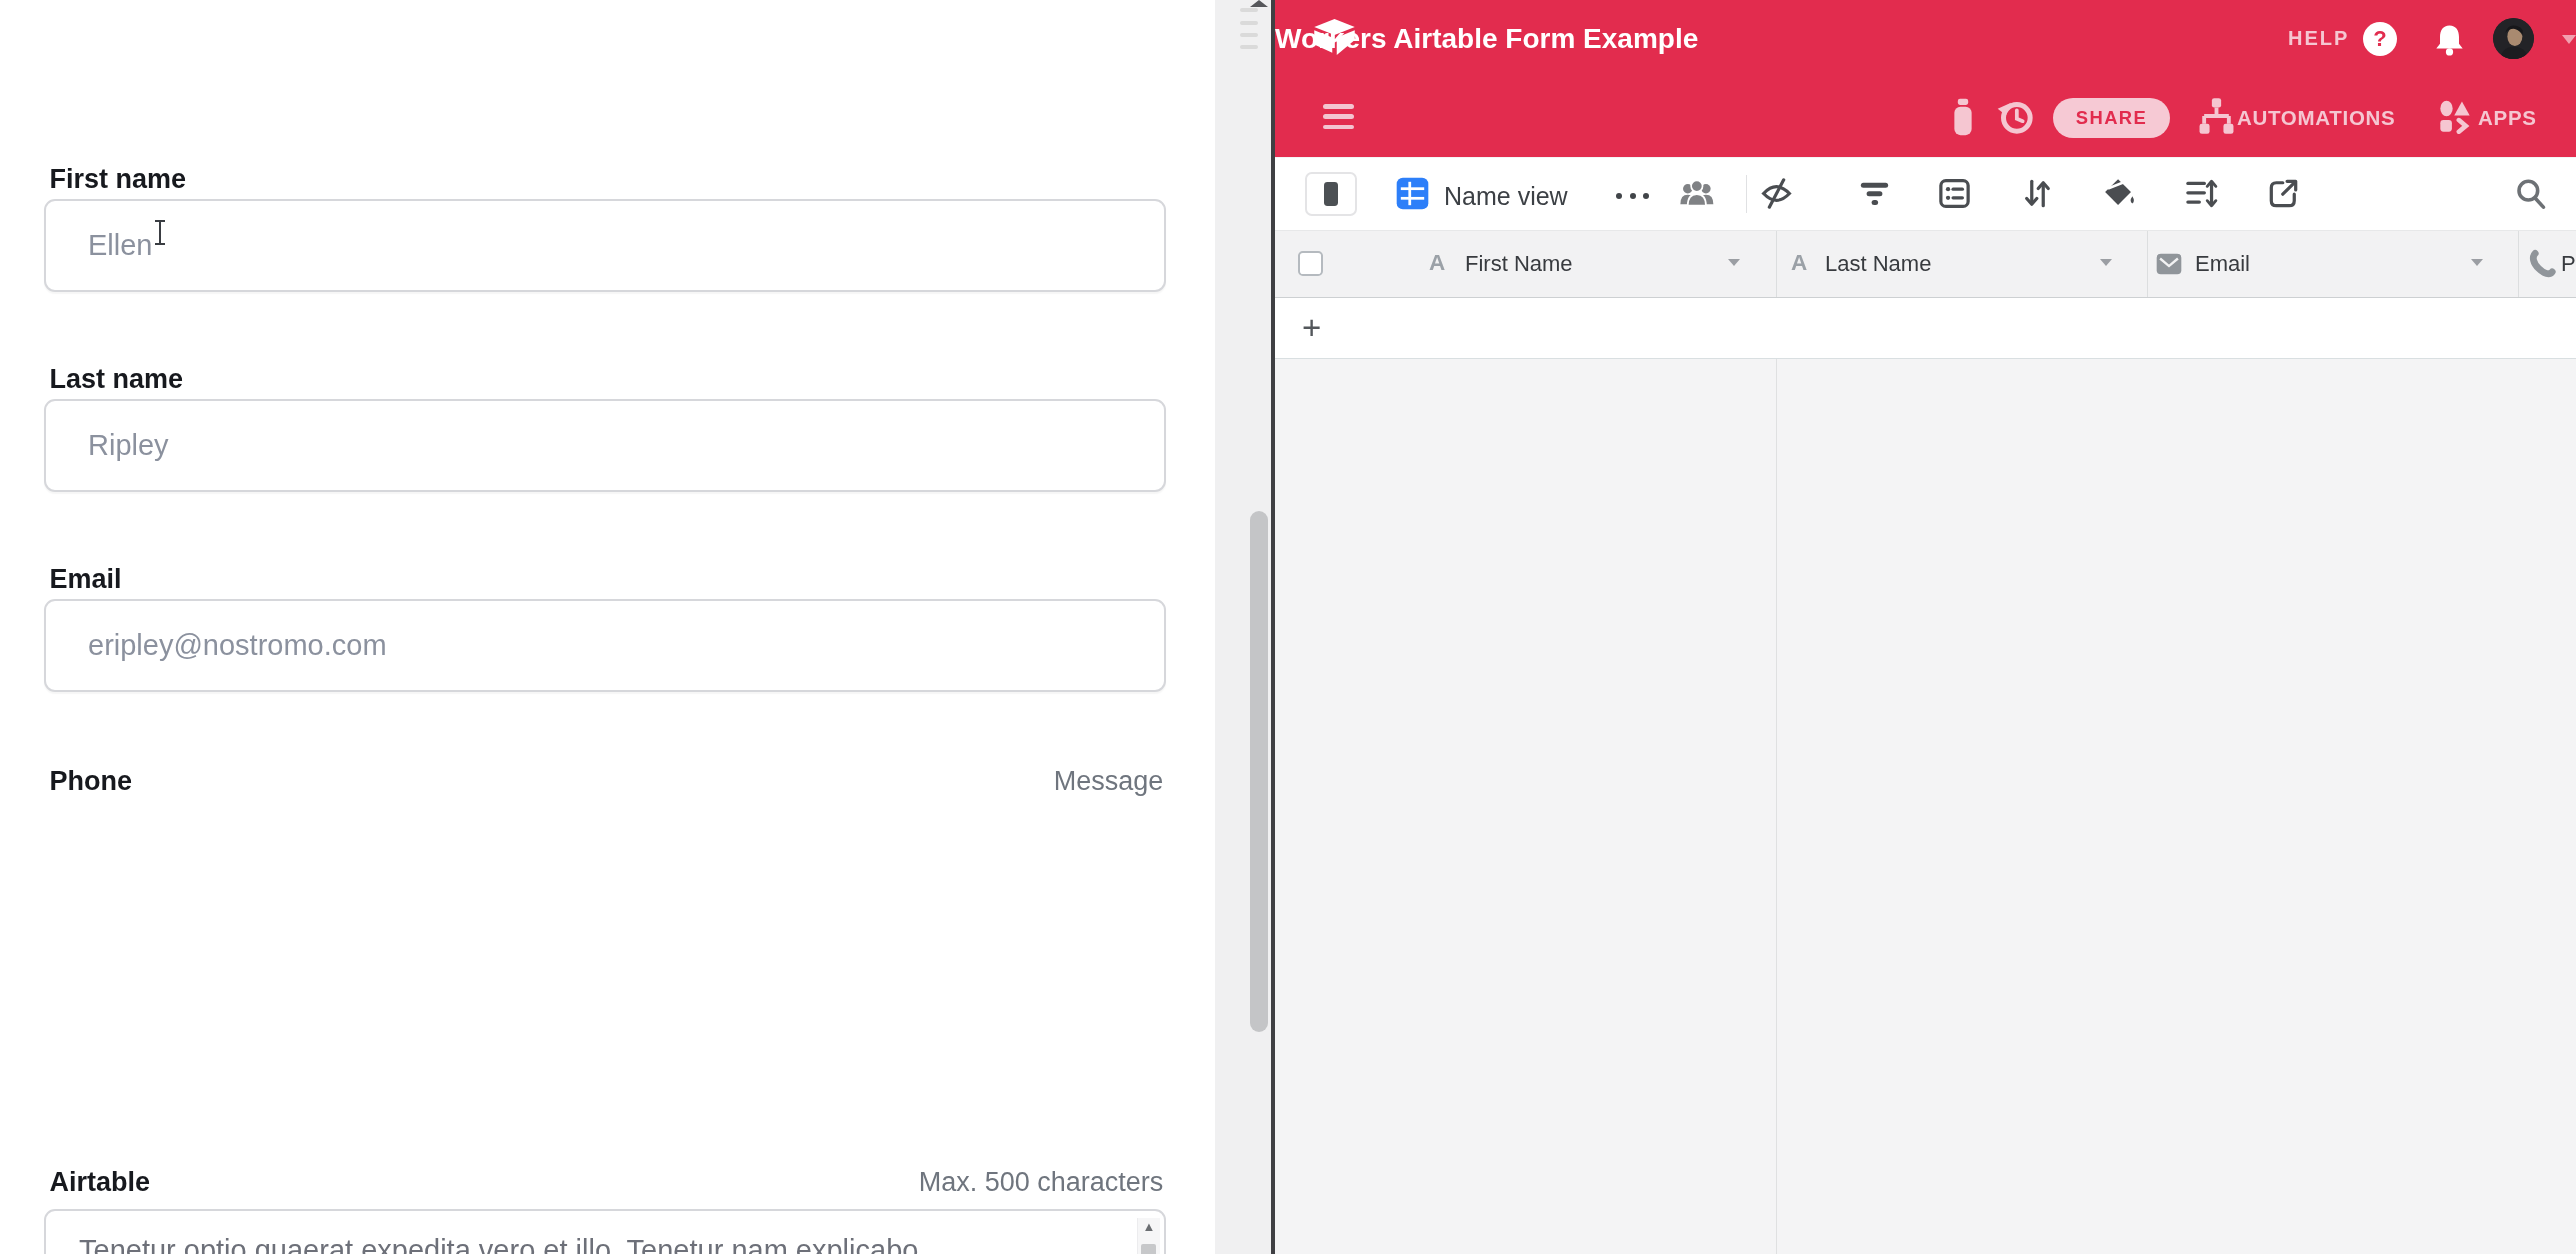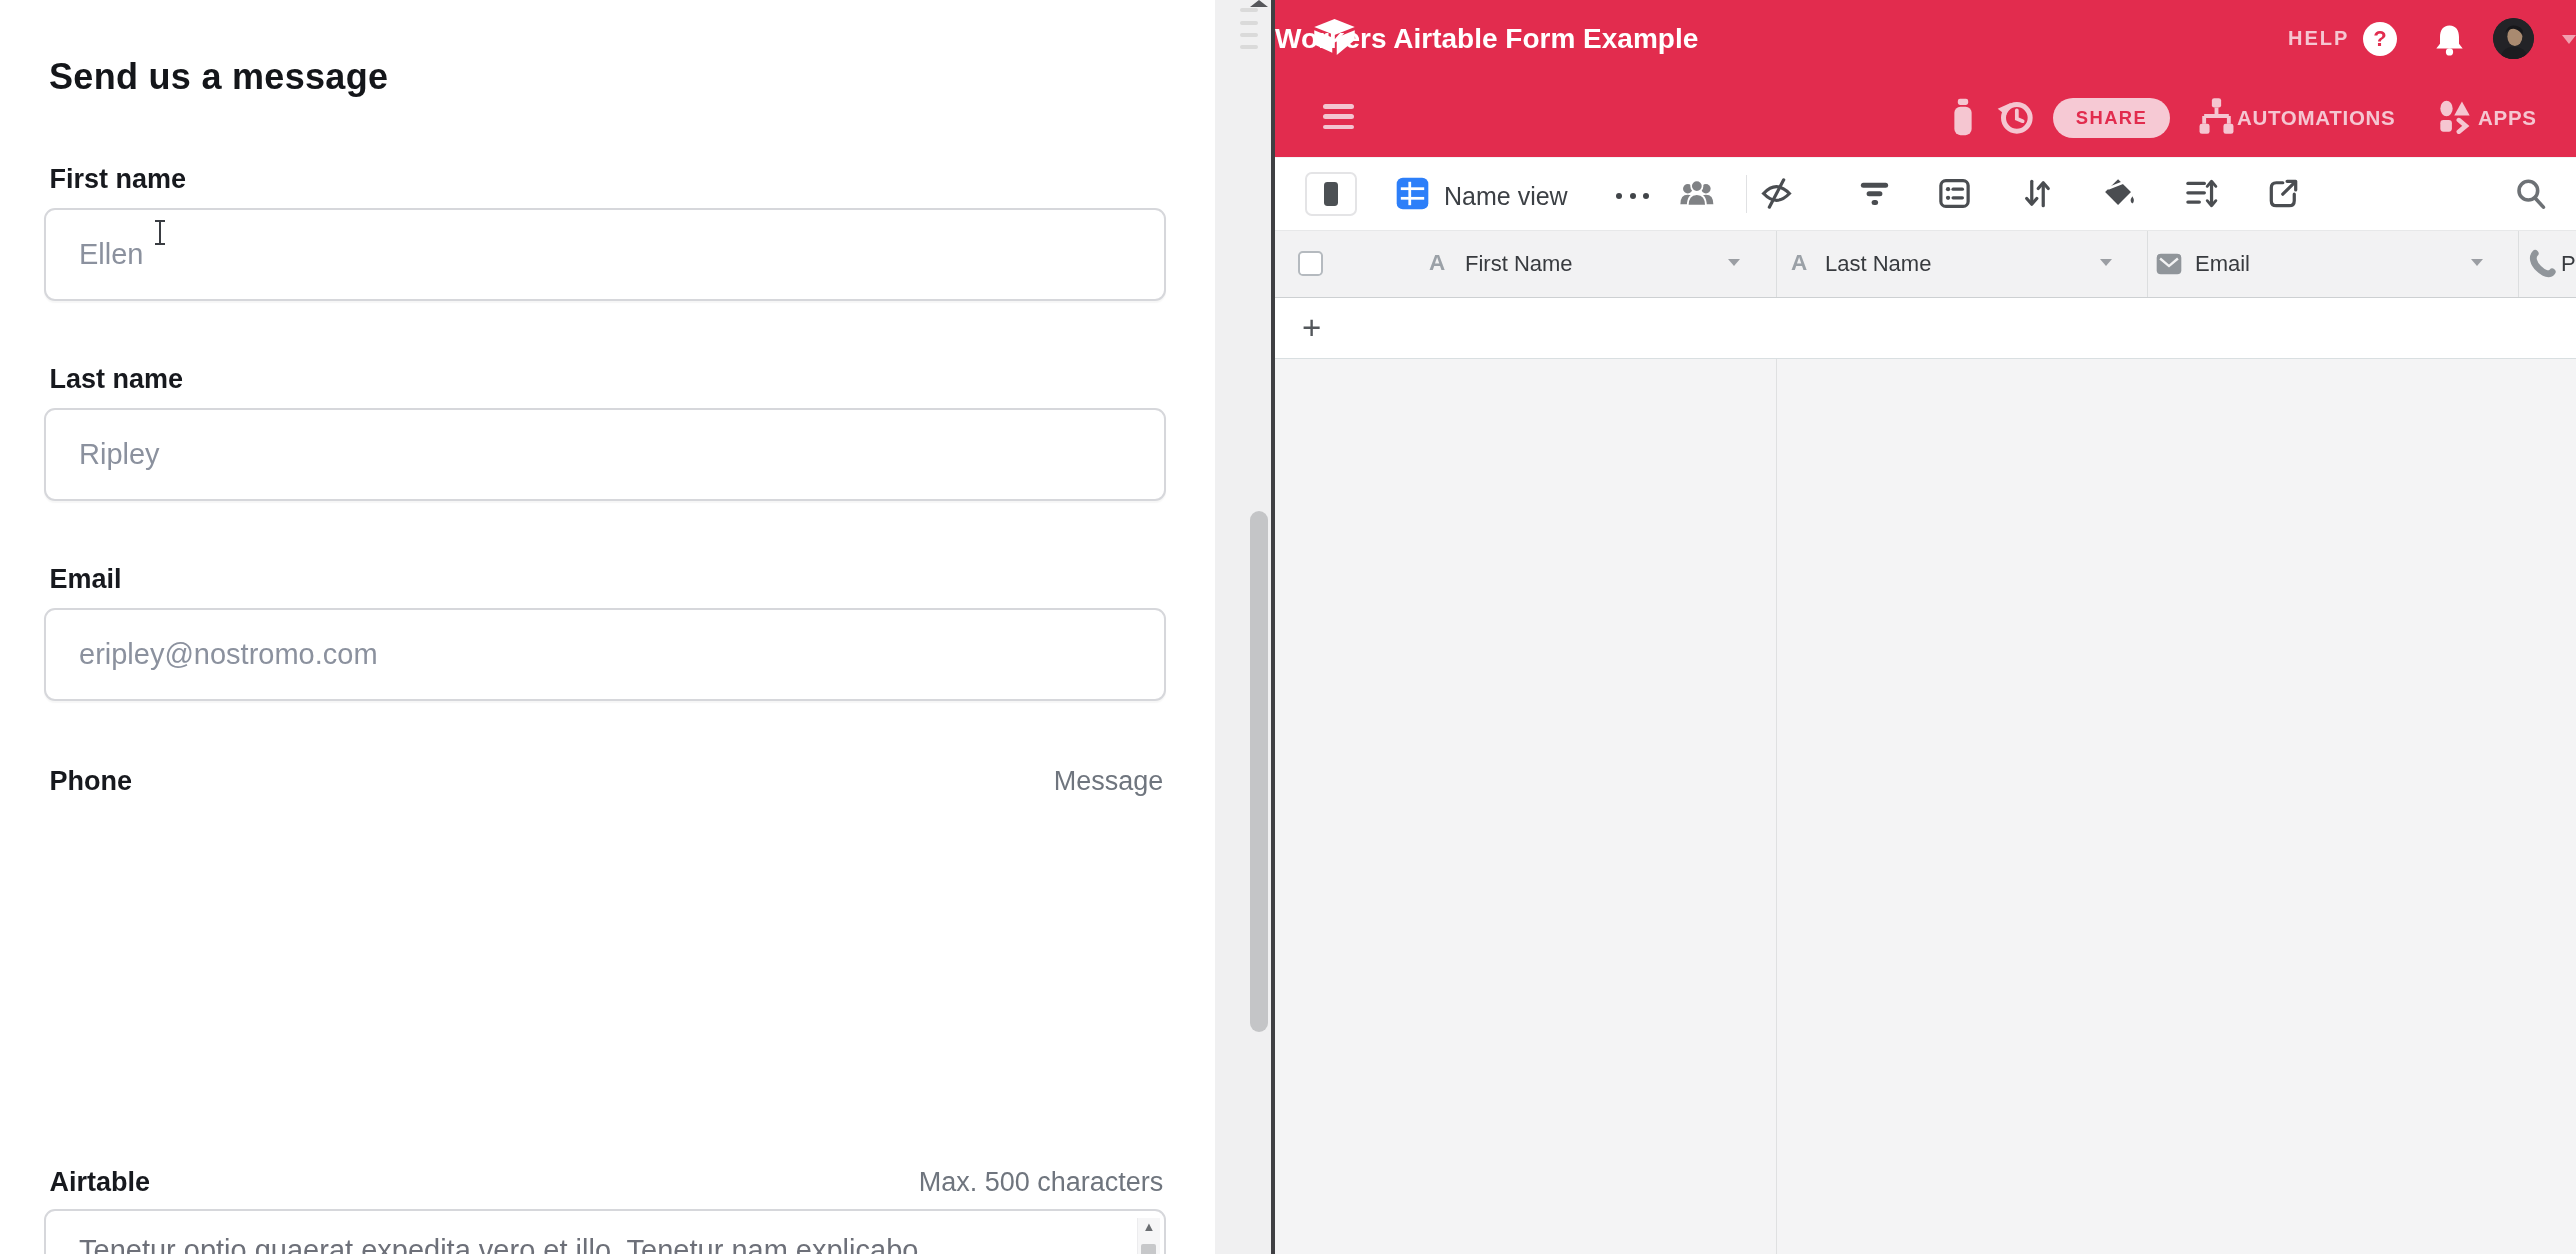--- a/index.html
+++ b/index.html
@@ -12,23 +12,23 @@
   .abs{position:absolute;}
 
   
   .pane-left{position:absolute;left:0;top:0;width:1215px;height:1255px;background:#ffffff;}
   .form-heading{position:absolute;left:49px;top:56px;font-size:36px;font-weight:600;color:#14161a;letter-spacing:0.3px;}
   .fgroup{position:absolute;left:44px;width:1122px;}
   .frow{display:flex;justify-content:space-between;align-items:baseline;padding:0 2.7px 0 5.5px;}
   .flabel{font-size:27px;font-weight:600;color:#17191e;}
   .fnote{font-size:27px;font-weight:400;color:#6f757e;}
   .finput{
-    display:block;box-sizing:border-box;margin-top:13px;width:1122px;height:93px;
+    display:block;box-sizing:border-box;margin-top:4px;width:1122px;height:93px;
     background:#fff;border:2px solid #d6d7db;border-radius:11px;outline:none;
-    padding:0 0 0 33px;font-size:29px;color:#40454d;
+    padding:0 0 0 42px;font-size:29px;color:#40454d;
     font-family:"Liberation Sans","DejaVu Sans",sans-serif;
     box-shadow:0 2px 1.4px rgba(0,0,0,.04);
   }
   .finput::placeholder{color:#8b919e;opacity:1;}
   .msg-box{
     position:relative;box-sizing:border-box;margin-top:11px;width:1122px;height:191px;
     background:#fff;border:2px solid #d6d7db;border-radius:11px;overflow:hidden;
   }
   .msg-text{position:absolute;left:33px;top:22.5px;font-size:29px;color:#6d7079;white-space:nowrap;}
   .msg-scroll{position:absolute;right:4.1px;top:6.8px;width:22px;height:177px;background:#f6f6f7;border-left:0.7px solid #ececee;}
@@ -81,21 +81,20 @@
   .htri{position:absolute;top:259px;}
   .colsep{position:absolute;top:231px;width:1.4px;height:66px;background:#dcdedf;}
   .checkbox{position:absolute;left:23px;top:251px;width:24.6px;height:24.6px;background:#fff;border:2px solid #b5babf;border-radius:4.8px;box-sizing:border-box;}
   .plus-label{position:absolute;left:27px;top:311px;font-size:33px;font-weight:400;color:#53575b;line-height:33px;}
   .primary-sep{position:absolute;left:501px;top:298px;width:1.4px;height:956px;background:#dfe0e1;}
 </style>
 </head>
 <body>
 
 <div class="pane-left">
-  <div class="form-heading">Send us a message</div>
 
   <div class="fgroup" style="top:164px">
     <div class="frow">
         <span class="flabel">First name</span>
       </div>
     <input class="finput" type="text" placeholder="Ellen" style="">
   </div>
 
   <div class="fgroup" style="top:364px">
     <div class="frow">

